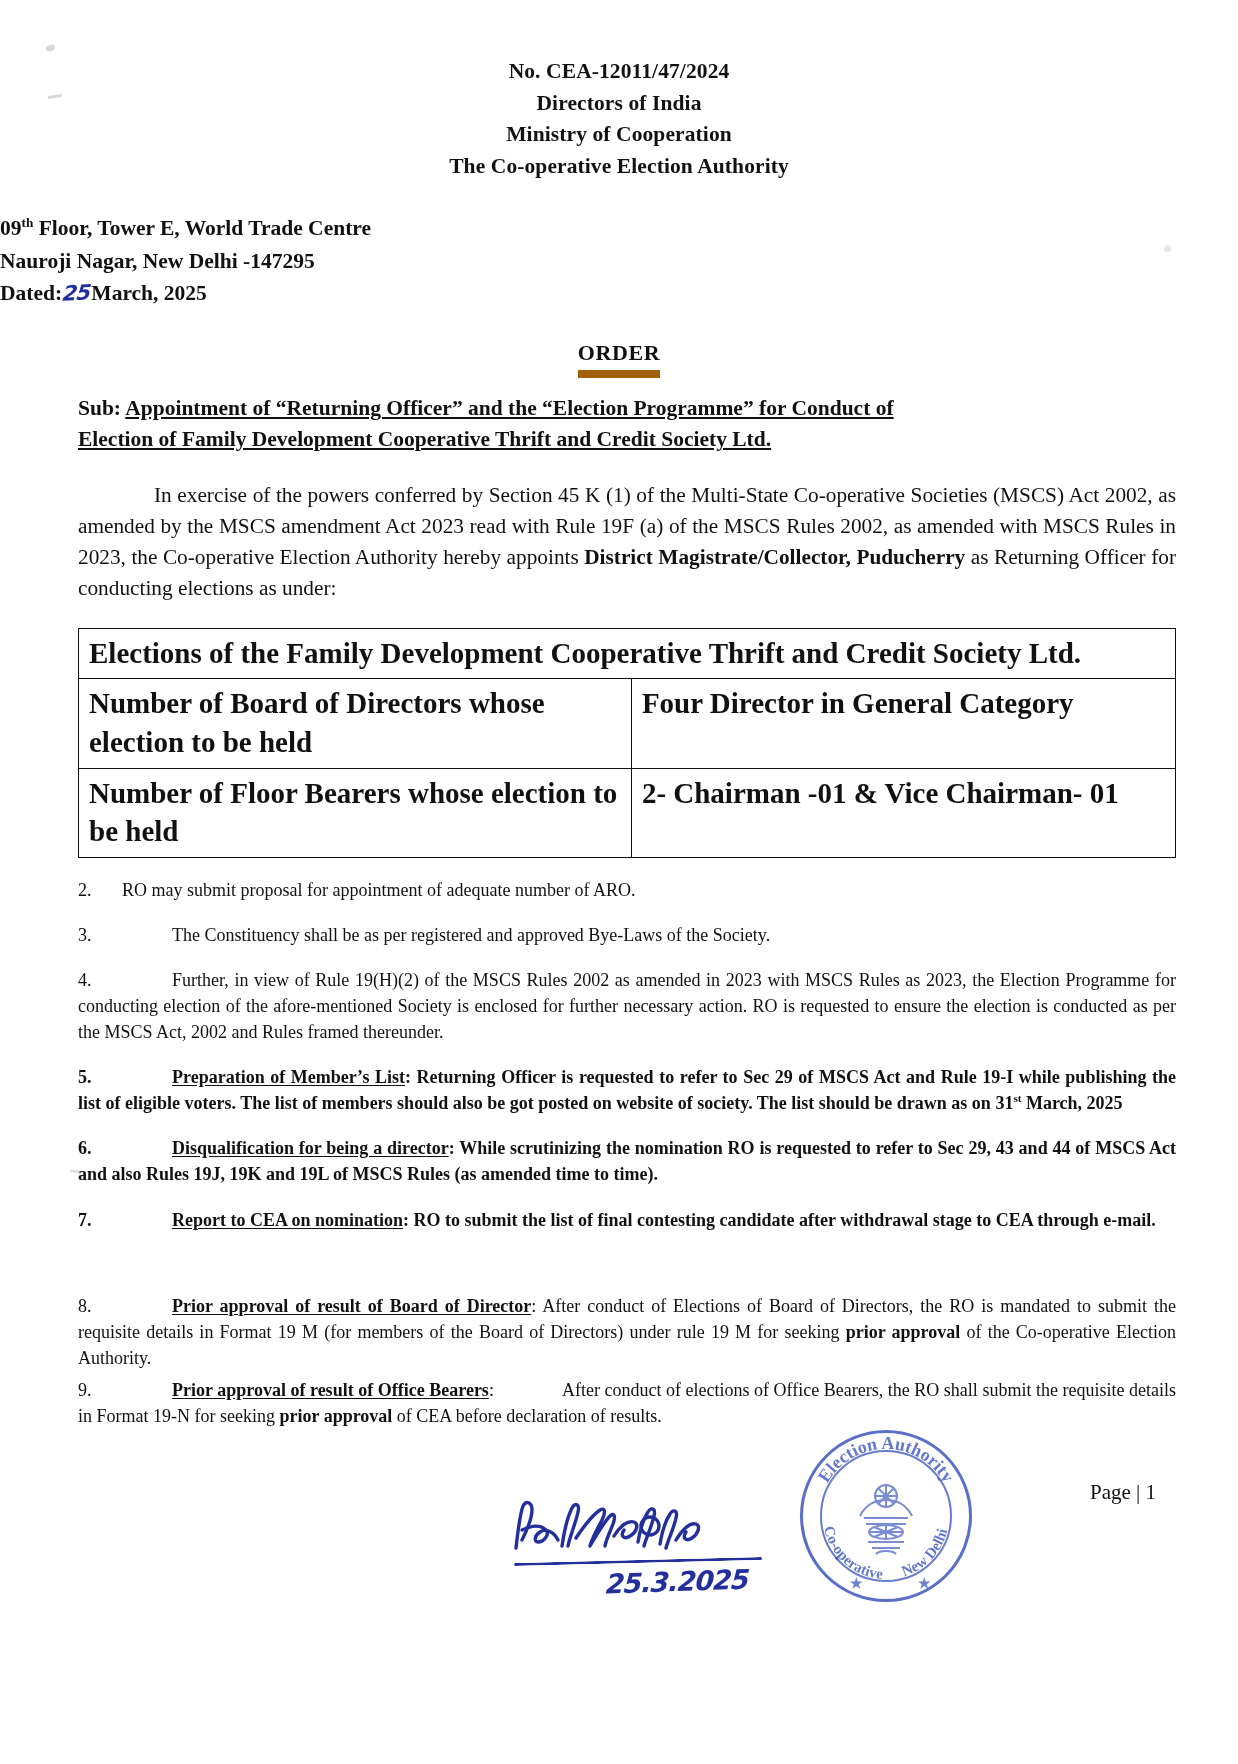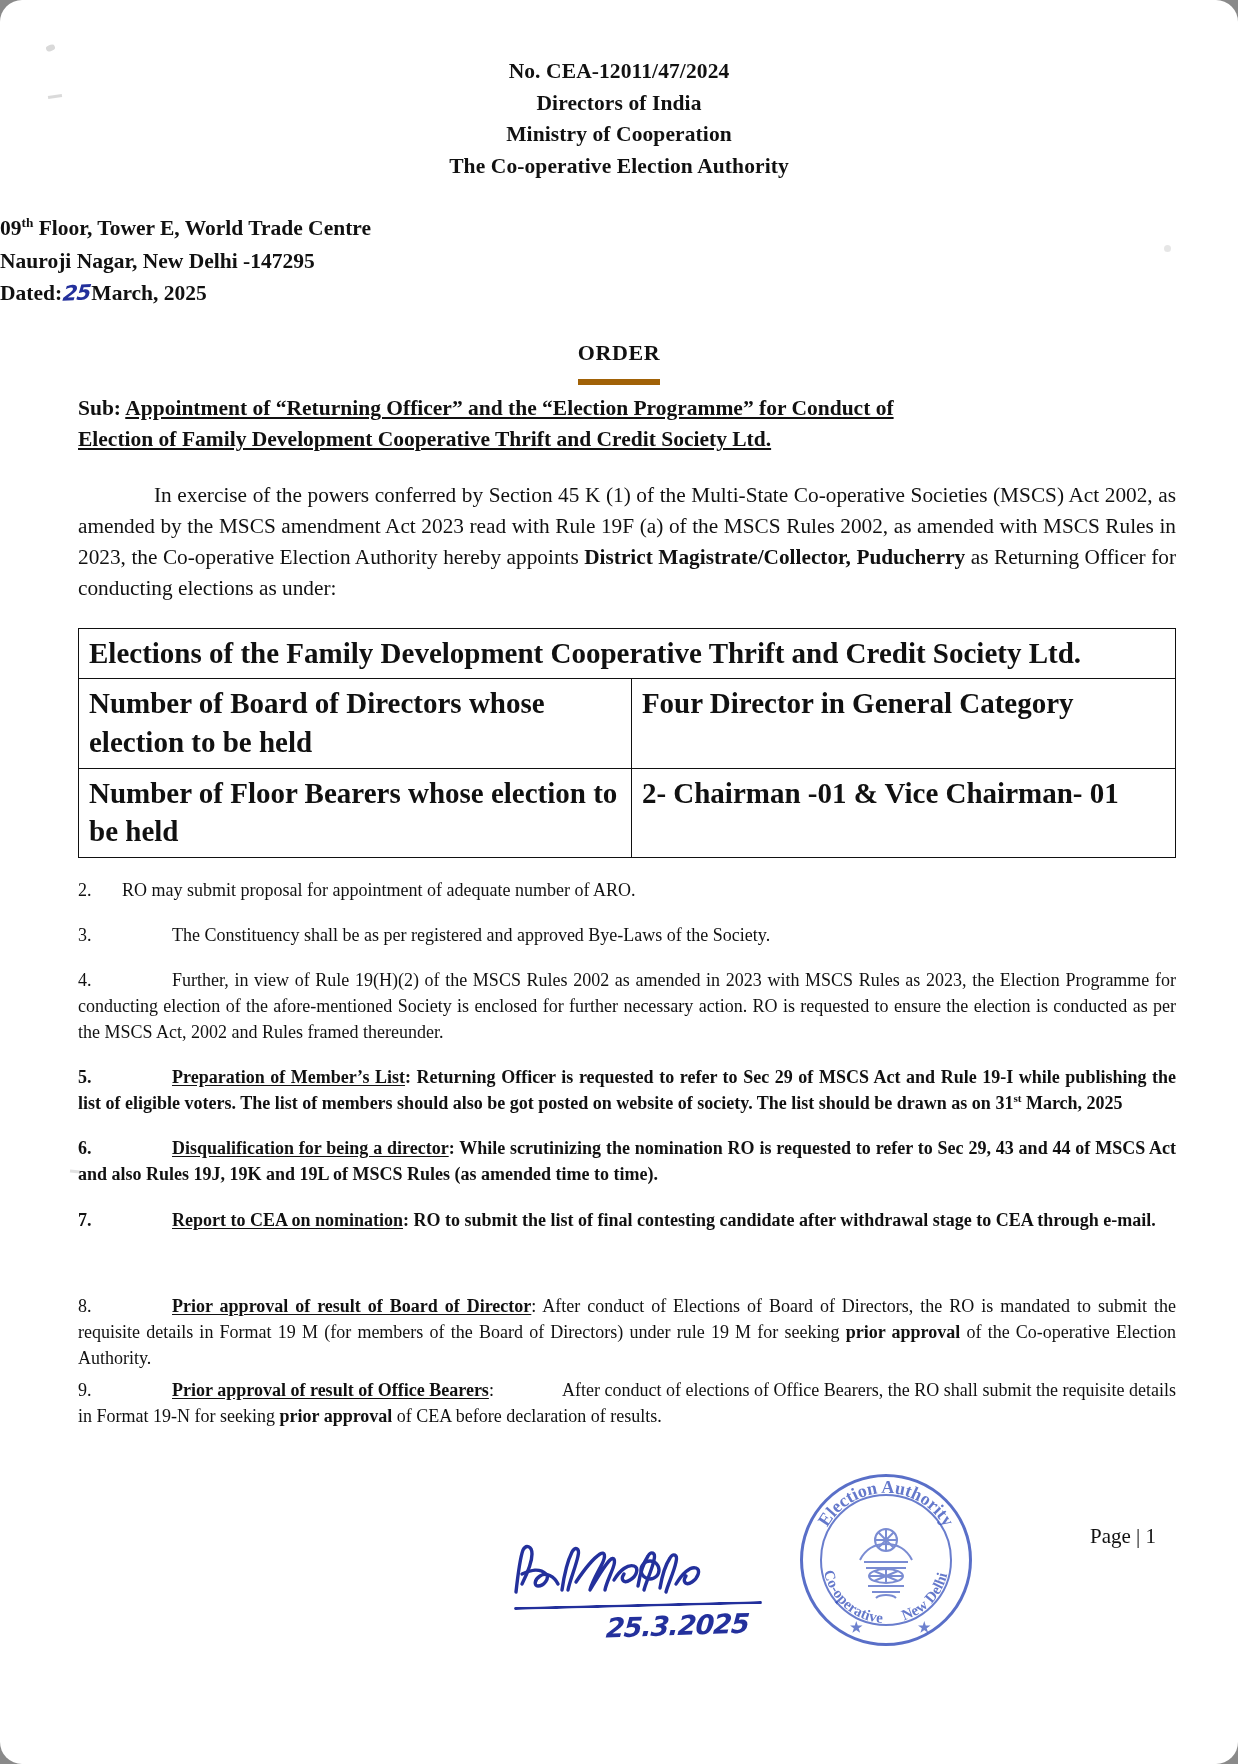--- a/index.html
+++ b/index.html
@@ -11,21 +11,20 @@
   .page {
     position: relative;
     width: 1238px;
     height: 1764px;
     margin: 0 auto;
     background: #ffffff;
     font-family: "Liberation Serif", "DejaVu Serif", serif;
     color: #111;
     overflow: hidden;
     box-sizing: border-box;
-    border-radius: 22px;
   }
   .scan-noise {
     position: absolute;
     pointer-events: none;
   }
   .sp1 { left: 46px; top: 45px; width: 9px; height: 6px; background: #cfcfcf;
          transform: rotate(-20deg); border-radius: 40%; opacity: .8; }
   .sp2 { left: 48px; top: 95px; width: 14px; height: 3px; background: #d3d3d3;
          transform: rotate(-8deg); opacity: .85; }
   .sp3 { left: 70px; top: 1170px; width: 10px; height: 3px; background: #dadada;
@@ -73,21 +72,21 @@
     padding: 0 1px;
   }
 
   .order-title {
     text-align: center;
     font-weight: bold;
     font-size: 22px;
     margin-top: 31px;
     letter-spacing: .6px;
   }
-  .order-title span { border-bottom: 6px solid #a16207; padding-bottom: 14px; text-align: center; }
+  .order-title span { border-bottom: 8px solid #a16207; padding-bottom: 5px; text-align: center; }
 
   .subject {
     margin: 27px 62px 0 78px;
     font-weight: bold;
     font-size: 21.5px;
     line-height: 1.42;
     text-align: left;
   }
   .subject .u { text-decoration: underline; text-underline-offset: 2px; }
 
@@ -136,21 +135,21 @@
     font-weight: bold;
     vertical-align: top;
     line-height: 1.33;
   }
   table.order-table td.left-col { width: 50.4%; }
 
   
   .footer-zone {
     position: absolute;
     left: 0;
-    top: 1462px;
+    top: 1418px;
     width: 1218px;
     height: 286px;
   }
   .page-num {
     position: absolute;
     right: 62px;
     top: 62px;
     font-size: 21px;
   }
   .stamp {

